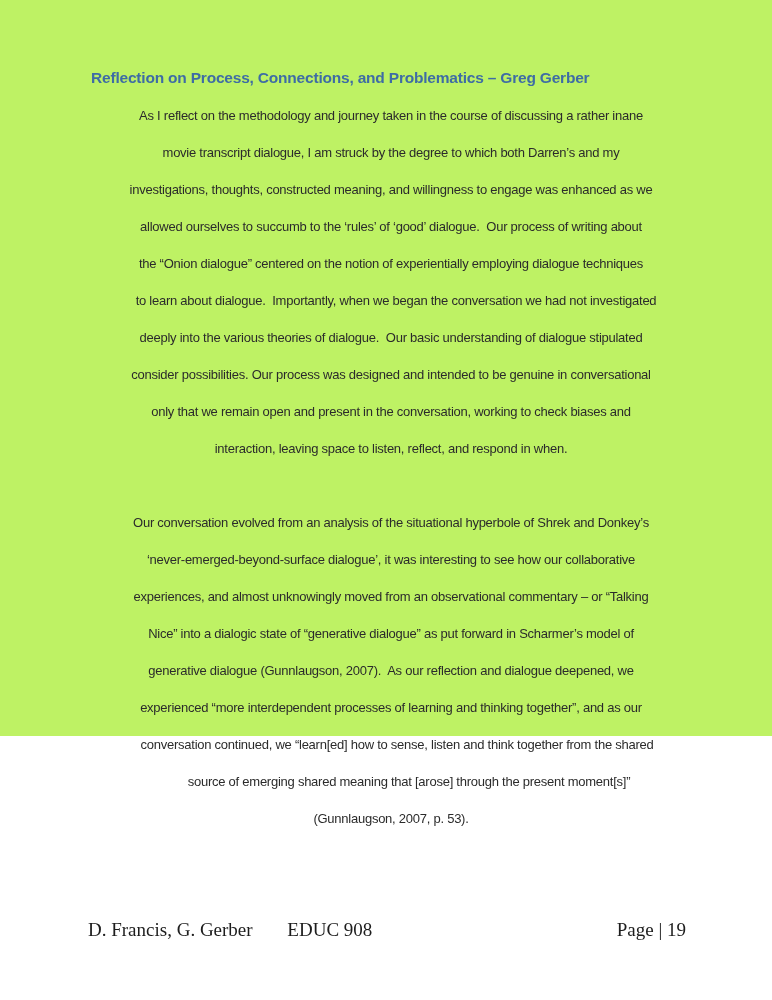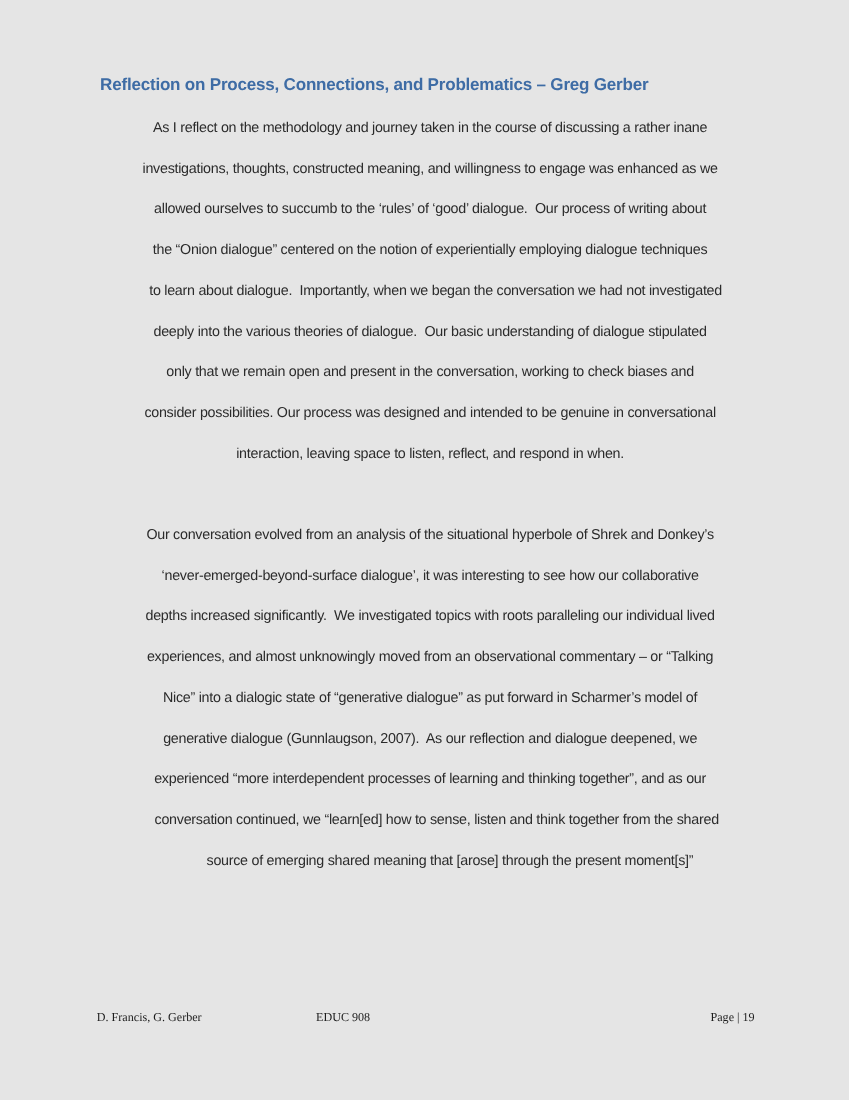--- a/index.html
+++ b/index.html
@@ -4,22 +4,22 @@
 <style>
   * { margin: 0; padding: 0; box-sizing: border-box; }
   html, body { background: #ffffff; }
   body {
     width: 772px; height: 1000px;
     font-family: "Liberation Sans", sans-serif;
     overflow: hidden;
   }
   .page {
     position: relative;
-    width: 772px; height: 1000px;
-    background: #e5e5e5;
+    width: 772px; height: 736px;
+    background: #bef264;
   }
   .content {
     position: absolute;
     left: 91px; top: 66px;
     width: 600px;
   }
   .heading {
     font-family: "Liberation Sans", sans-serif;
     font-size: 15.5px;
     font-weight: bold;
@@ -38,56 +38,57 @@
     white-space: pre;
     text-align: center;
   }
   .footer {
     position: absolute;
     left: 88px; top: 919px;
     width: 598px;
     display: grid;
     grid-template-columns: 1fr 1fr 1fr;
     font-family: "Liberation Serif", serif;
-    font-size: 11px;
+    font-size: 19px;
     color: #1d1d1d;
   }
   .footer-center { }
   .footer-right  { text-align: right; }
 </style>
 </head>
 <body>
 
 <div class="page">
   <div class="content">
 
     <h1 class="heading" style="color: rgb(62, 108, 165);">Reflection on Process, Connections, and Problematics – Greg Gerber</h1>
 
     <div class="paragraph">
       <div class="body-line" style="color: rgb(43, 43, 43);">As I reflect on the methodology and journey taken in the course of discussing a rather inane</div>
+      <div class="body-line" style="color: rgb(43, 43, 43);">movie transcript dialogue, I am struck by the degree to which both Darren’s and my</div>
       <div class="body-line" style="color: rgb(43, 43, 43);">investigations, thoughts, constructed meaning, and willingness to engage was enhanced as we</div>
       <div class="body-line" style="color: rgb(43, 43, 43);">allowed ourselves to succumb to the ‘rules’ of ‘good’ dialogue.  Our process of writing about</div>
       <div class="body-line" style="color: rgb(43, 43, 43);">the “Onion dialogue” centered on the notion of experientially employing dialogue techniques</div>
       <div class="body-line" style="color: rgb(43, 43, 43); margin-left: 10px;">to learn about dialogue.  Importantly, when we began the conversation we had not investigated</div>
       <div class="body-line" style="color: rgb(43, 43, 43);">deeply into the various theories of dialogue.  Our basic understanding of dialogue stipulated</div>
+      <div class="body-line" style="color: rgb(43, 43, 43);">consider possibilities. Our process was designed and intended to be genuine in conversational</div>
       <div class="body-line" style="color: rgb(43, 43, 43);">only that we remain open and present in the conversation, working to check biases and</div>
-      <div class="body-line" style="color: rgb(43, 43, 43);">consider possibilities. Our process was designed and intended to be genuine in conversational</div>
       <div class="body-line" style="color: rgb(43, 43, 43);">interaction, leaving space to listen, reflect, and respond in when.</div>
     </div>
 
     <div class="paragraph">
       <div class="body-line" style="color: rgb(43, 43, 43);">Our conversation evolved from an analysis of the situational hyperbole of Shrek and Donkey’s</div>
       <div class="body-line" style="color: rgb(43, 43, 43);">‘never-emerged-beyond-surface dialogue’, it was interesting to see how our collaborative</div>
-      <div class="body-line" style="color: rgb(43, 43, 43);">depths increased significantly.  We investigated topics with roots paralleling our individual lived</div>
       <div class="body-line" style="color: rgb(43, 43, 43);">experiences, and almost unknowingly moved from an observational commentary – or “Talking</div>
       <div class="body-line" style="color: rgb(43, 43, 43);">Nice” into a dialogic state of “generative dialogue” as put forward in Scharmer’s model of</div>
       <div class="body-line" style="color: rgb(43, 43, 43);">generative dialogue (Gunnlaugson, 2007).  As our reflection and dialogue deepened, we</div>
       <div class="body-line" style="color: rgb(43, 43, 43);">experienced “more interdependent processes of learning and thinking together”, and as our</div>
       <div class="body-line" style="color: rgb(43, 43, 43); margin-left: 12px;">conversation continued, we “learn[ed] how to sense, listen and think together from the shared</div>
       <div class="body-line" style="color: rgb(43, 43, 43); margin-left: 36px;">source of emerging shared meaning that [arose] through the present moment[s]”</div>
+      <div class="body-line" style="color: rgb(43, 43, 43);">(Gunnlaugson, 2007, p. 53).</div>
     </div>
 
   </div>
 
   <div class="footer">
     <div class="footer-left">D. Francis, G. Gerber</div>
     <div class="footer-center">EDUC 908</div>
     <div class="footer-right">Page | 19</div>
   </div>
 </div>

